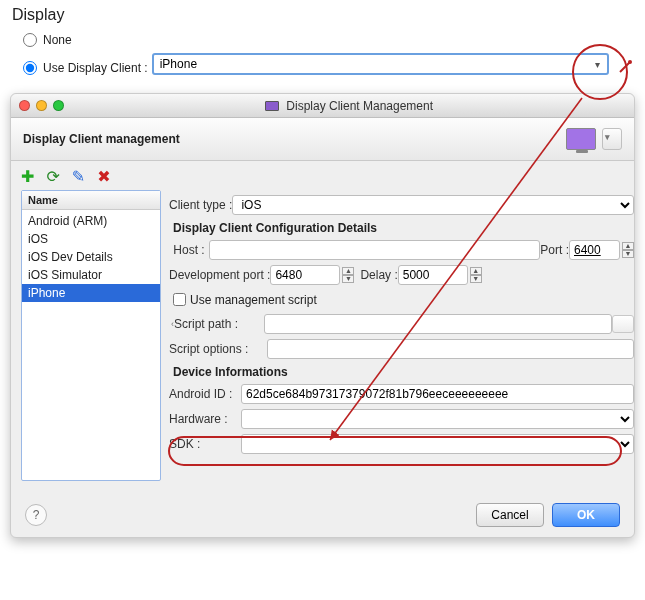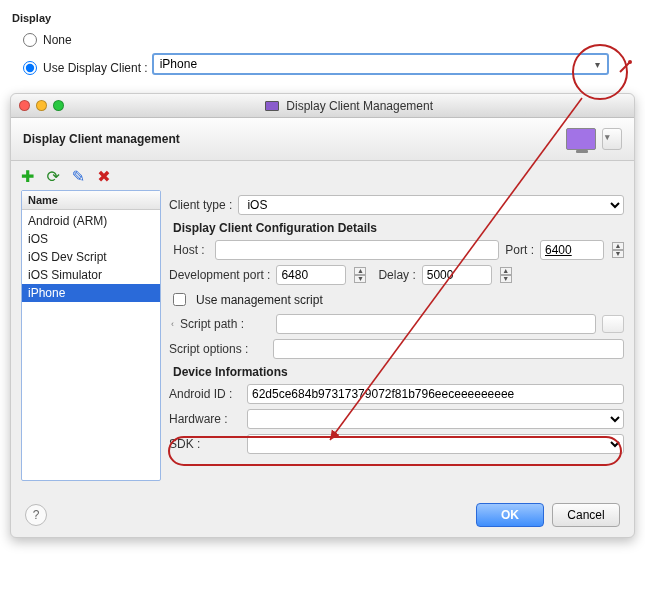--- a/index.html
+++ b/index.html
@@ -8,21 +8,21 @@
     font-family: "Lucida Grande", Arial, sans-serif;
     font-size: 12px;
     color: #222;
     background: #fff;
     width: 645px;
     height: 600px;
     position: relative;
     overflow: hidden;
   }
   .top-panel { padding: 6px 10px 8px 12px; }
-  .top-title { font-weight: bold; font-size: 11px; margin-bottom: 6px; margin-top: 6px; }
+  .top-title { font-weight: normal; font-size: 16px; margin-bottom: 6px; }
   .radio-row { display: flex; align-items: flex-end; margin: 4px 0 6px 6px; }
   .radio { width: 14px; height: 14px; margin-right: 6px; }
   .display-input {
     flex: 1; height: 22px; border: 2px solid #6aa0e0; border-radius: 3px;
     padding: 2px 24px 2px 6px; font-size: 12px; background: #fff;
     margin-left: 4px;
   }
   .combo-wrap { position: relative; flex: 1; display: flex; }
   .combo-arrow {
     position: absolute; right: 4px; top: 4px; width: 15px; height: 15px;
@@ -55,29 +55,29 @@
     background: linear-gradient(#fdfdfd,#e8e8e8);
     border-bottom: 1px solid #c9c9c9;
     padding: 10px 12px; font-weight: bold; display:flex; align-items:center;
   }
   .header-strip .spacer{flex:1}
   .monitor-big{width:30px;height:22px;background:#a273e6;border:1px solid #888;border-radius:2px;position:relative;margin-right:6px;}
   .monitor-big::after{content:"";position:absolute;bottom:-4px;left:9px;width:12px;height:3px;background:#888;border-radius:1px;}
   .toolbar { display:flex; gap:12px; padding:6px 10px 4px 10px; align-items:center;}
   .toolbar span{font-size:16px;}
 
-  .body { display:flex; padding:0 10px 6px 10px; gap:8px; }
+  .body { display:flex; padding:0 0 6px 10px; gap:8px; }
   .list-panel { width: 140px; background:#fff; border:1px solid #9ab8e6; border-radius:2px; }
   .list-header { background:linear-gradient(#fcfcfc,#e6e6e6); border-bottom:1px solid #ccc; padding:3px 6px; font-size:11px; font-weight:bold;}
   .list-body { padding-top:2px; height:270px; }
   .list-row { padding:2px 6px; font-size:12px; cursor:default; }
   .list-row.selected { background:#2a6ad9; color:#fff; }
 
   .right-panel { flex:1; font-size:12px; }
-  .form-row { display:flex; align-items:center; margin:5px 0; gap:6px;}
+  .form-row { display:flex; align-items:center; margin:5px 0; }
   .form-row label { color:#333; }
   .form-row label.lead { width: 120px; text-align:right; }
   .section-title { font-weight:bold; margin:6px 0 4px 4px; }
   select.mac, input.mac {
     height:20px; border:1px solid #bdbdbd; border-radius:3px; background:#fff;
     padding:1px 4px; font-size:12px;
   }
   .stepper { display:inline-flex; flex-direction:column; margin-left:2px; }
   .stepper span{width:12px;height:8px;border:1px solid #aaa;background:#f3f3f3;font-size:7px;line-height:6px;text-align:center;color:#555;}
   .chk { width:13px;height:13px; margin-right:4px;}
@@ -149,40 +149,40 @@
     <span style="color:#2a6ad9">✎</span>
     <span style="color:#c22">✖</span>
   </div>
 
   <div class="body">
     <div class="list-panel">
       <div class="list-header">Name</div>
       <div class="list-body" id="client-list-body">
           <div class="list-row">Android (ARM)</div>
           <div class="list-row">iOS</div>
-          <div class="list-row">iOS Dev Script</div>
+          <div class="list-row">iOS Dev Details</div>
           <div class="list-row">iOS Simulator</div>
           <div class="list-row selected">iPhone</div>
         </div>
     </div>
 
     <div class="right-panel">
       <div class="form-row">
         <label>Client type :</label>
         <select class="mac wide">
           <option>iOS</option>
         </select>
       </div>
       <div class="section-title">Display Client Configuration Details</div>
 
       <div class="form-row">
         <label class="lead" style="width:40px;text-align:center">Host :</label>
         <input class="mac wide" value="" style="">
         <label>Port :</label>
-        <input class="mac" style="width: 64px; text-decoration: underline;" value="6400">
+        <input class="mac" style="width: 51px; text-decoration: underline;" value="6400">
         <span class="stepper">
             <span>▲</span>
             <span>▼</span>
           </span>
       </div>
 
       <div class="form-row">
         <label>Development port :</label>
         <input class="mac" style="width: 70px;" value="6480">
         <span class="stepper">
@@ -228,22 +228,22 @@
       <div class="form-row">
         <label style="width:72px">SDK :</label>
         <select class="mac wide"><option></option></select>
       </div>
     </div>
   </div>
 
   <div class="footer">
     <div class="help">?</div>
     <div class="spacer"></div>
+    <button class="btn">Cancel</button>
     <button class="btn primary">OK</button>
-    <button class="btn">Cancel</button>
   </div>
 </div>
 
 <div class="anno-ellipse" style="top:44px; left:572px; width:56px; height:56px;"></div>
 <div class="anno-ellipse" style="top:436px; left:168px; width:454px; height:30px; border-radius:16px/15px;"></div>
 <svg class="anno-arrow" width="645" height="600">
   <defs>
       <marker id="ah" markerWidth="8" markerHeight="8" refX="6" refY="3" orient="auto">
         <path d="M0,0 L6,3 L0,6 Z" fill="#b22"></path>
       </marker>

